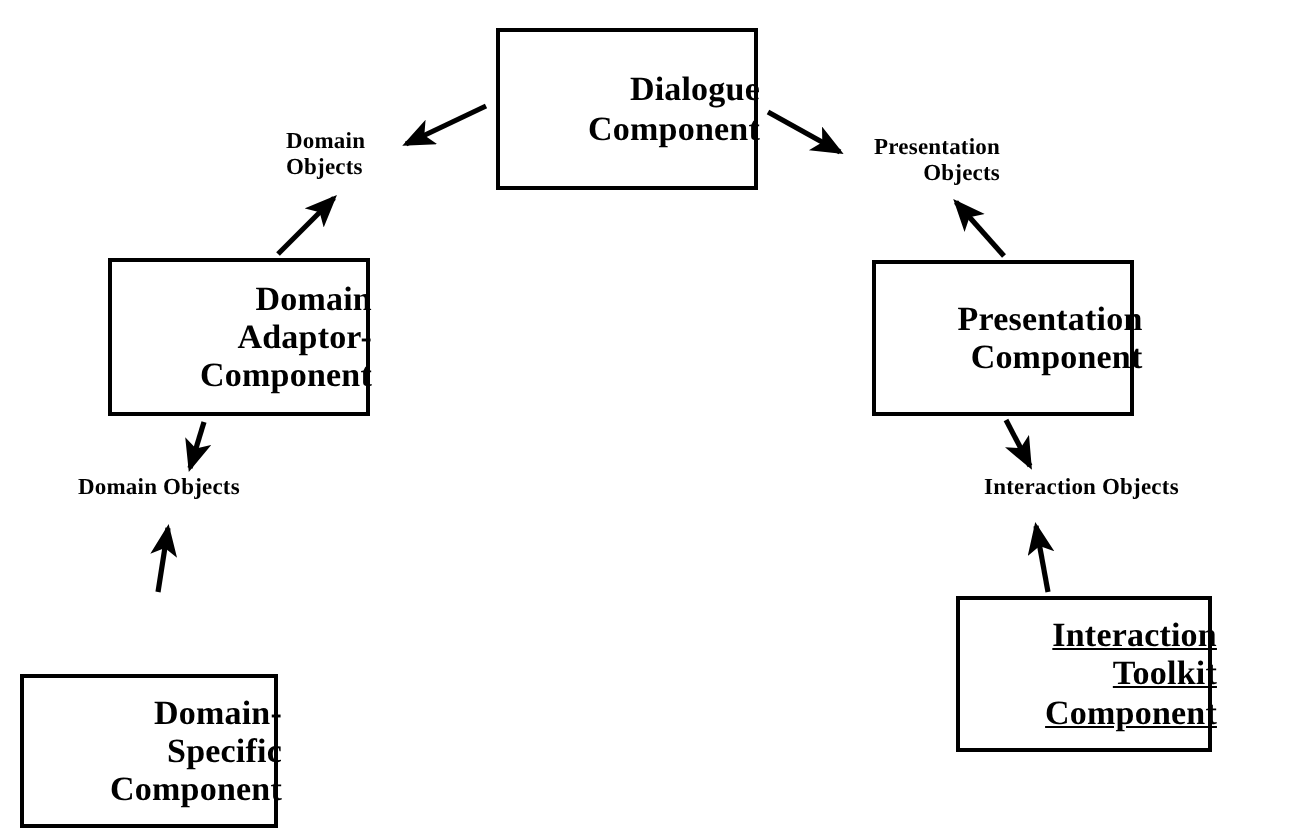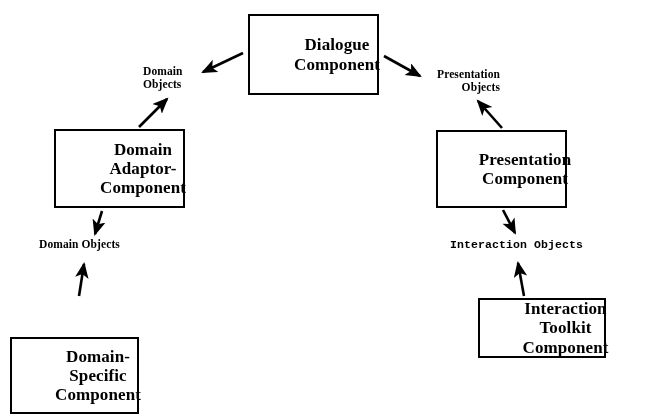--- a/index.html
+++ b/index.html
@@ -18,21 +18,21 @@
     overflow: hidden;
   }
   .node-box {
     position: absolute;
     box-sizing: border-box;
     border: 2.5px solid #000000;
     background: #ffffff;
     display: flex;
     align-items: center;
     justify-content: center;
-    text-align: center;
+    text-align: right;
     padding-left: 47px;
   }
   .node-label {
     font-family: "Liberation Serif", "DejaVu Serif", serif;
     font-weight: bold;
     font-size: 17px;
     line-height: 1.12;
     color: #000000;
     white-space: pre-line;
     letter-spacing: 0.1px;
@@ -97,29 +97,29 @@
     <span class="node-label">Presentation
 Component</span>
   </div>
 
   <div class="node-box" style="left:10px; top:299px; width:129px; height:77px;margin-top:38px;">
     <span class="node-label">Domain-
 Specific
 Component</span>
   </div>
 
-  <div class="node-box" style="left:478px; top:298px; width:128px; height:60px;">
+  <div class="node-box" style="left:478px; top:298px; width:128px; height:78px;text-decoration:underline;">
     <span class="node-label">Interaction
 Toolkit
 Component</span>
   </div>
 
   <div class="edge-label align-left" style="left:143px; top:65px;">Domain
 Objects</div>
 
   <div class="edge-label align-right" style="left:420px; top:68px; width:80px;">Presentation
 Objects</div>
 
   <div class="edge-label align-left" style="left:39px; top:238px;">Domain Objects</div>
 
-  <div class="edge-label align-left" style="left:450px; top:238px;font-family:Liberation Mono, monospace;">Interaction Objects</div>
+  <div class="edge-label align-left" style="left:492px; top:238px;">Interaction Objects</div>
 
 </div>
 
 </body></html>

